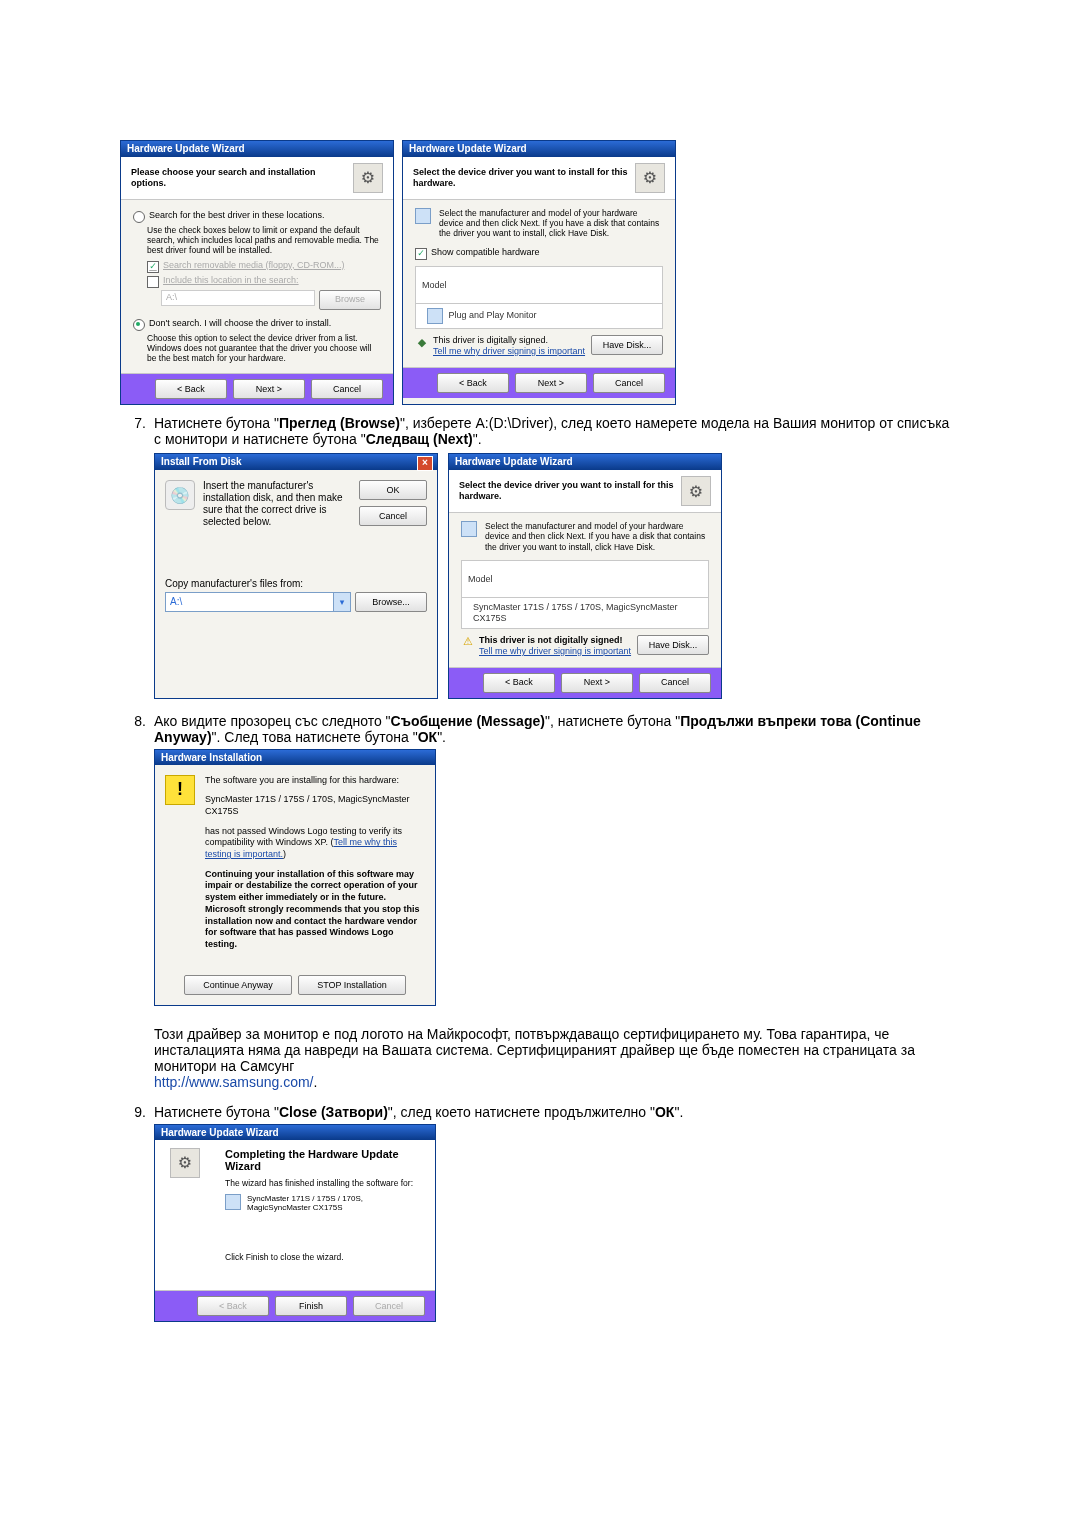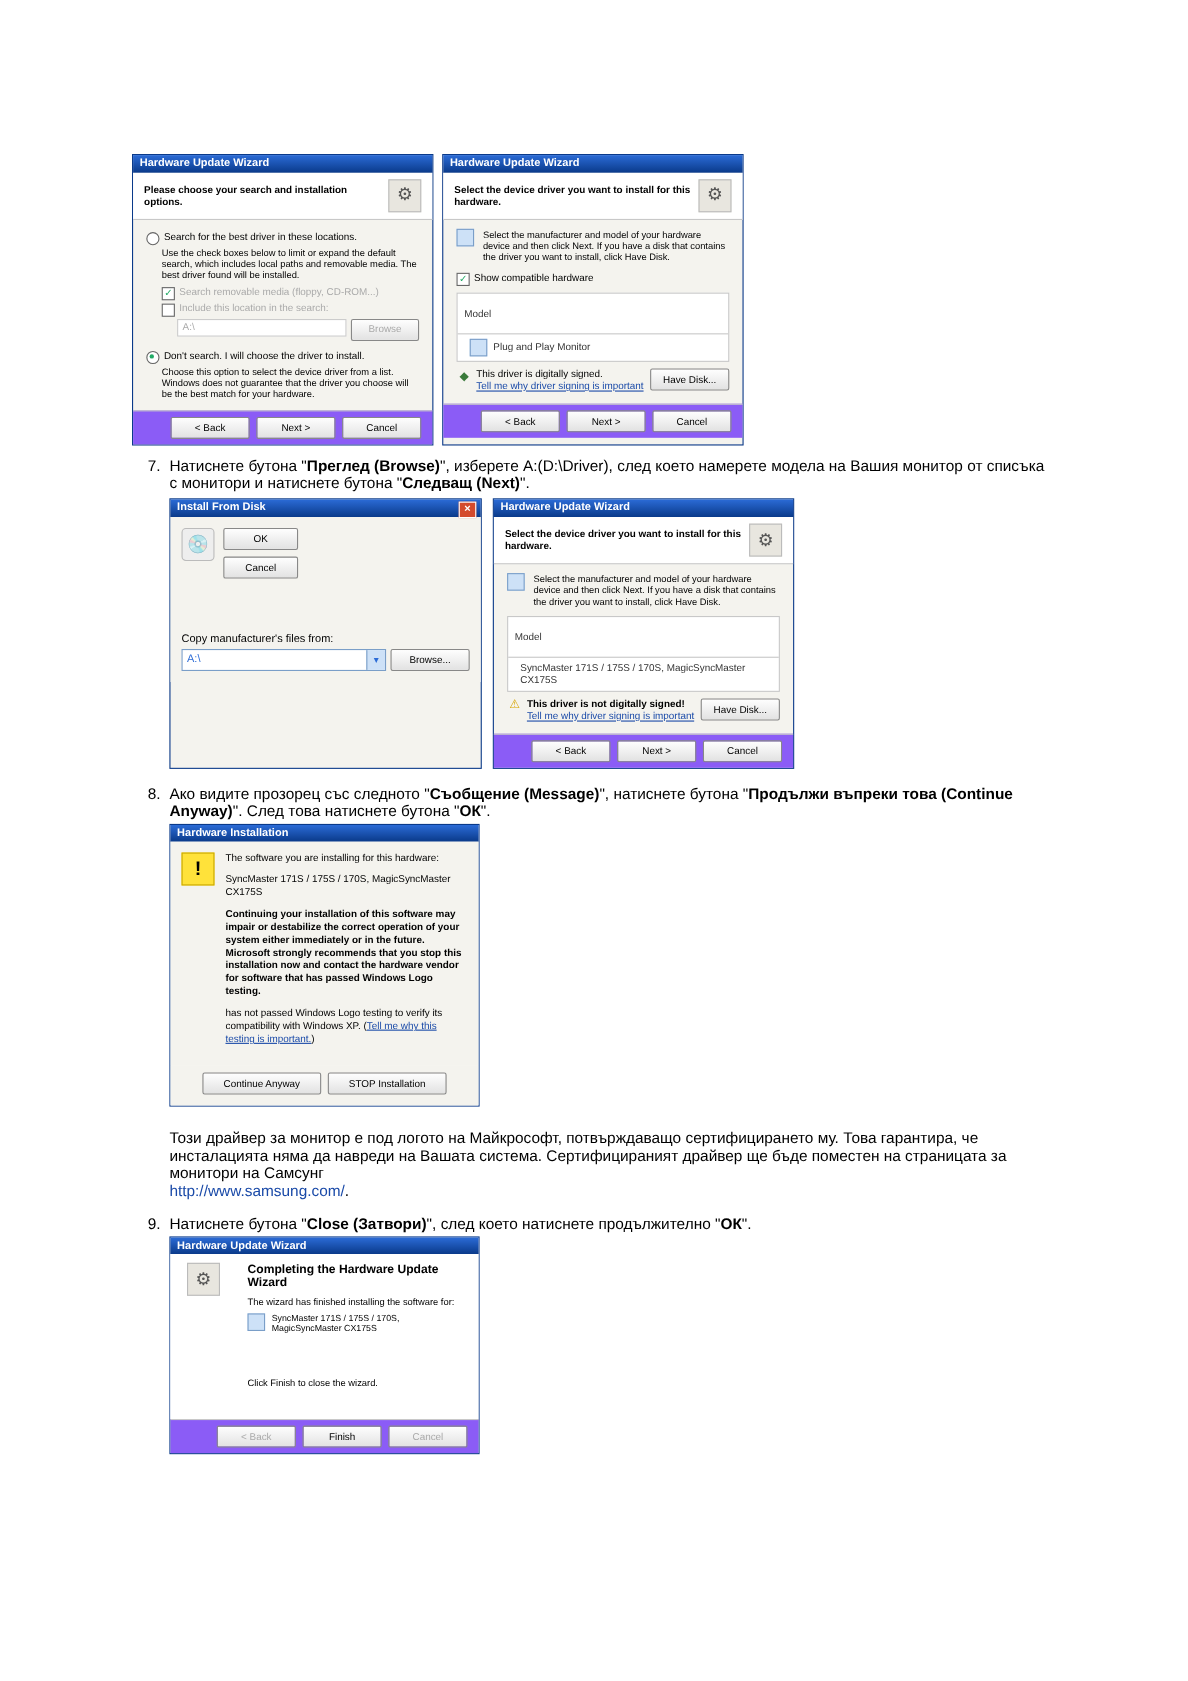--- a/index.html
+++ b/index.html
@@ -114,21 +114,21 @@
     width: 10px;
     height: 10px;
     border: 1px solid #666;
     flex: none;
     margin-top: 1px;
     background: #fff;
   }
   .radio { border-radius: 50%; }
   .radio.on::after { content: ""; display: block; width: 4px; height: 4px; margin: 2px; border-radius: 50%; background: #2a6; }
   .chk.on::after { content: "✓"; display: block; font-size: 9px; line-height: 8px; color: #2a6; text-align: center; }
-  .muted { color: #aaa; }
+  .muted { color: #aaa; text-decoration: underline; }
   .indent { margin-left: 14px; }
   .small-input {
     border: 1px solid #ccc;
     background: #fff;
     height: 14px;
     display: flex;
     align-items: center;
     padding: 0 4px;
     color: #aaa;
   }
@@ -354,20 +354,21 @@
     <div class="step7-wrap">
 
       <div class="xp-panel install-disk-panel">
         <div class="xp-title">
           <span>Install From Disk</span>
           <span class="closebox">×</span>
         </div>
         <div class="install-disk-body">
           <div class="idb-top">
             <span class="hw-icon disk">💿</span>
+            <span class="msg">Insert the manufacturer's installation disk, and then make sure that the correct drive is selected below.</span>
             <div class="btns">
               <span class="xp-btn" style="min-width:50px;">OK</span>
               <span class="xp-btn" style="min-width:50px;">Cancel</span>
             </div>
           </div>
           <div class="idb-lower">
             <div>Copy manufacturer's files from:</div>
             <div class="combo">
               <div class="cbox">
                 <span>A:\</span>
@@ -418,22 +419,22 @@
   <div class="body">
     <span><span>Ако видите прозорец със следното "</span><b>Съобщение (Message)</b><span>", натиснете бутона "</span><b>Продължи въпреки това (Continue Anyway)</b><span>". След това натиснете бутона "</span><b>ОК</b><span>".</span></span>
 
     <div class="hi-box" style="margin-top:4px;">
       <div class="xp-title">Hardware Installation</div>
       <div class="hi-body">
         <div class="big-warn">!</div>
         <div class="hi-txt">
           <p>The software you are installing for this hardware:</p>
           <p>SyncMaster 171S / 175S / 170S, MagicSyncMaster CX175S</p>
+          <p><span>has not passed Windows Logo testing to verify its compatibility with Windows XP. (</span><a class="bluelink">Tell me why this testing is important.</a><span>)</span></p>
           <p><b>Continuing your installation of this software may impair or destabilize the correct operation of your system either immediately or in the future. Microsoft strongly recommends that you stop this installation now and contact the hardware vendor for software that has passed Windows Logo testing.</b></p>
-          <p><span>has not passed Windows Logo testing to verify its compatibility with Windows XP. (</span><a class="bluelink">Tell me why this testing is important.</a><span>)</span></p>
         </div>
       </div>
       <div class="hi-btns">
         <span class="xp-btn" style="min-width:90px;text-align:center;">Continue Anyway</span>
         <span class="xp-btn" style="min-width:90px;">STOP Installation</span>
       </div>
     </div>
 
     <p style="margin:20px 0 0 0;">Този драйвер за монитор е под логото на Майкрософт, потвърждаващо сертифицирането му. Това гарантира, че инсталацията няма да навреди на Вашата система. Сертифицираният драйвер ще бъде поместен на страницата за монитори на Самсунг</p>
     <a class="link">http://www.samsung.com/</a><span>.</span>

